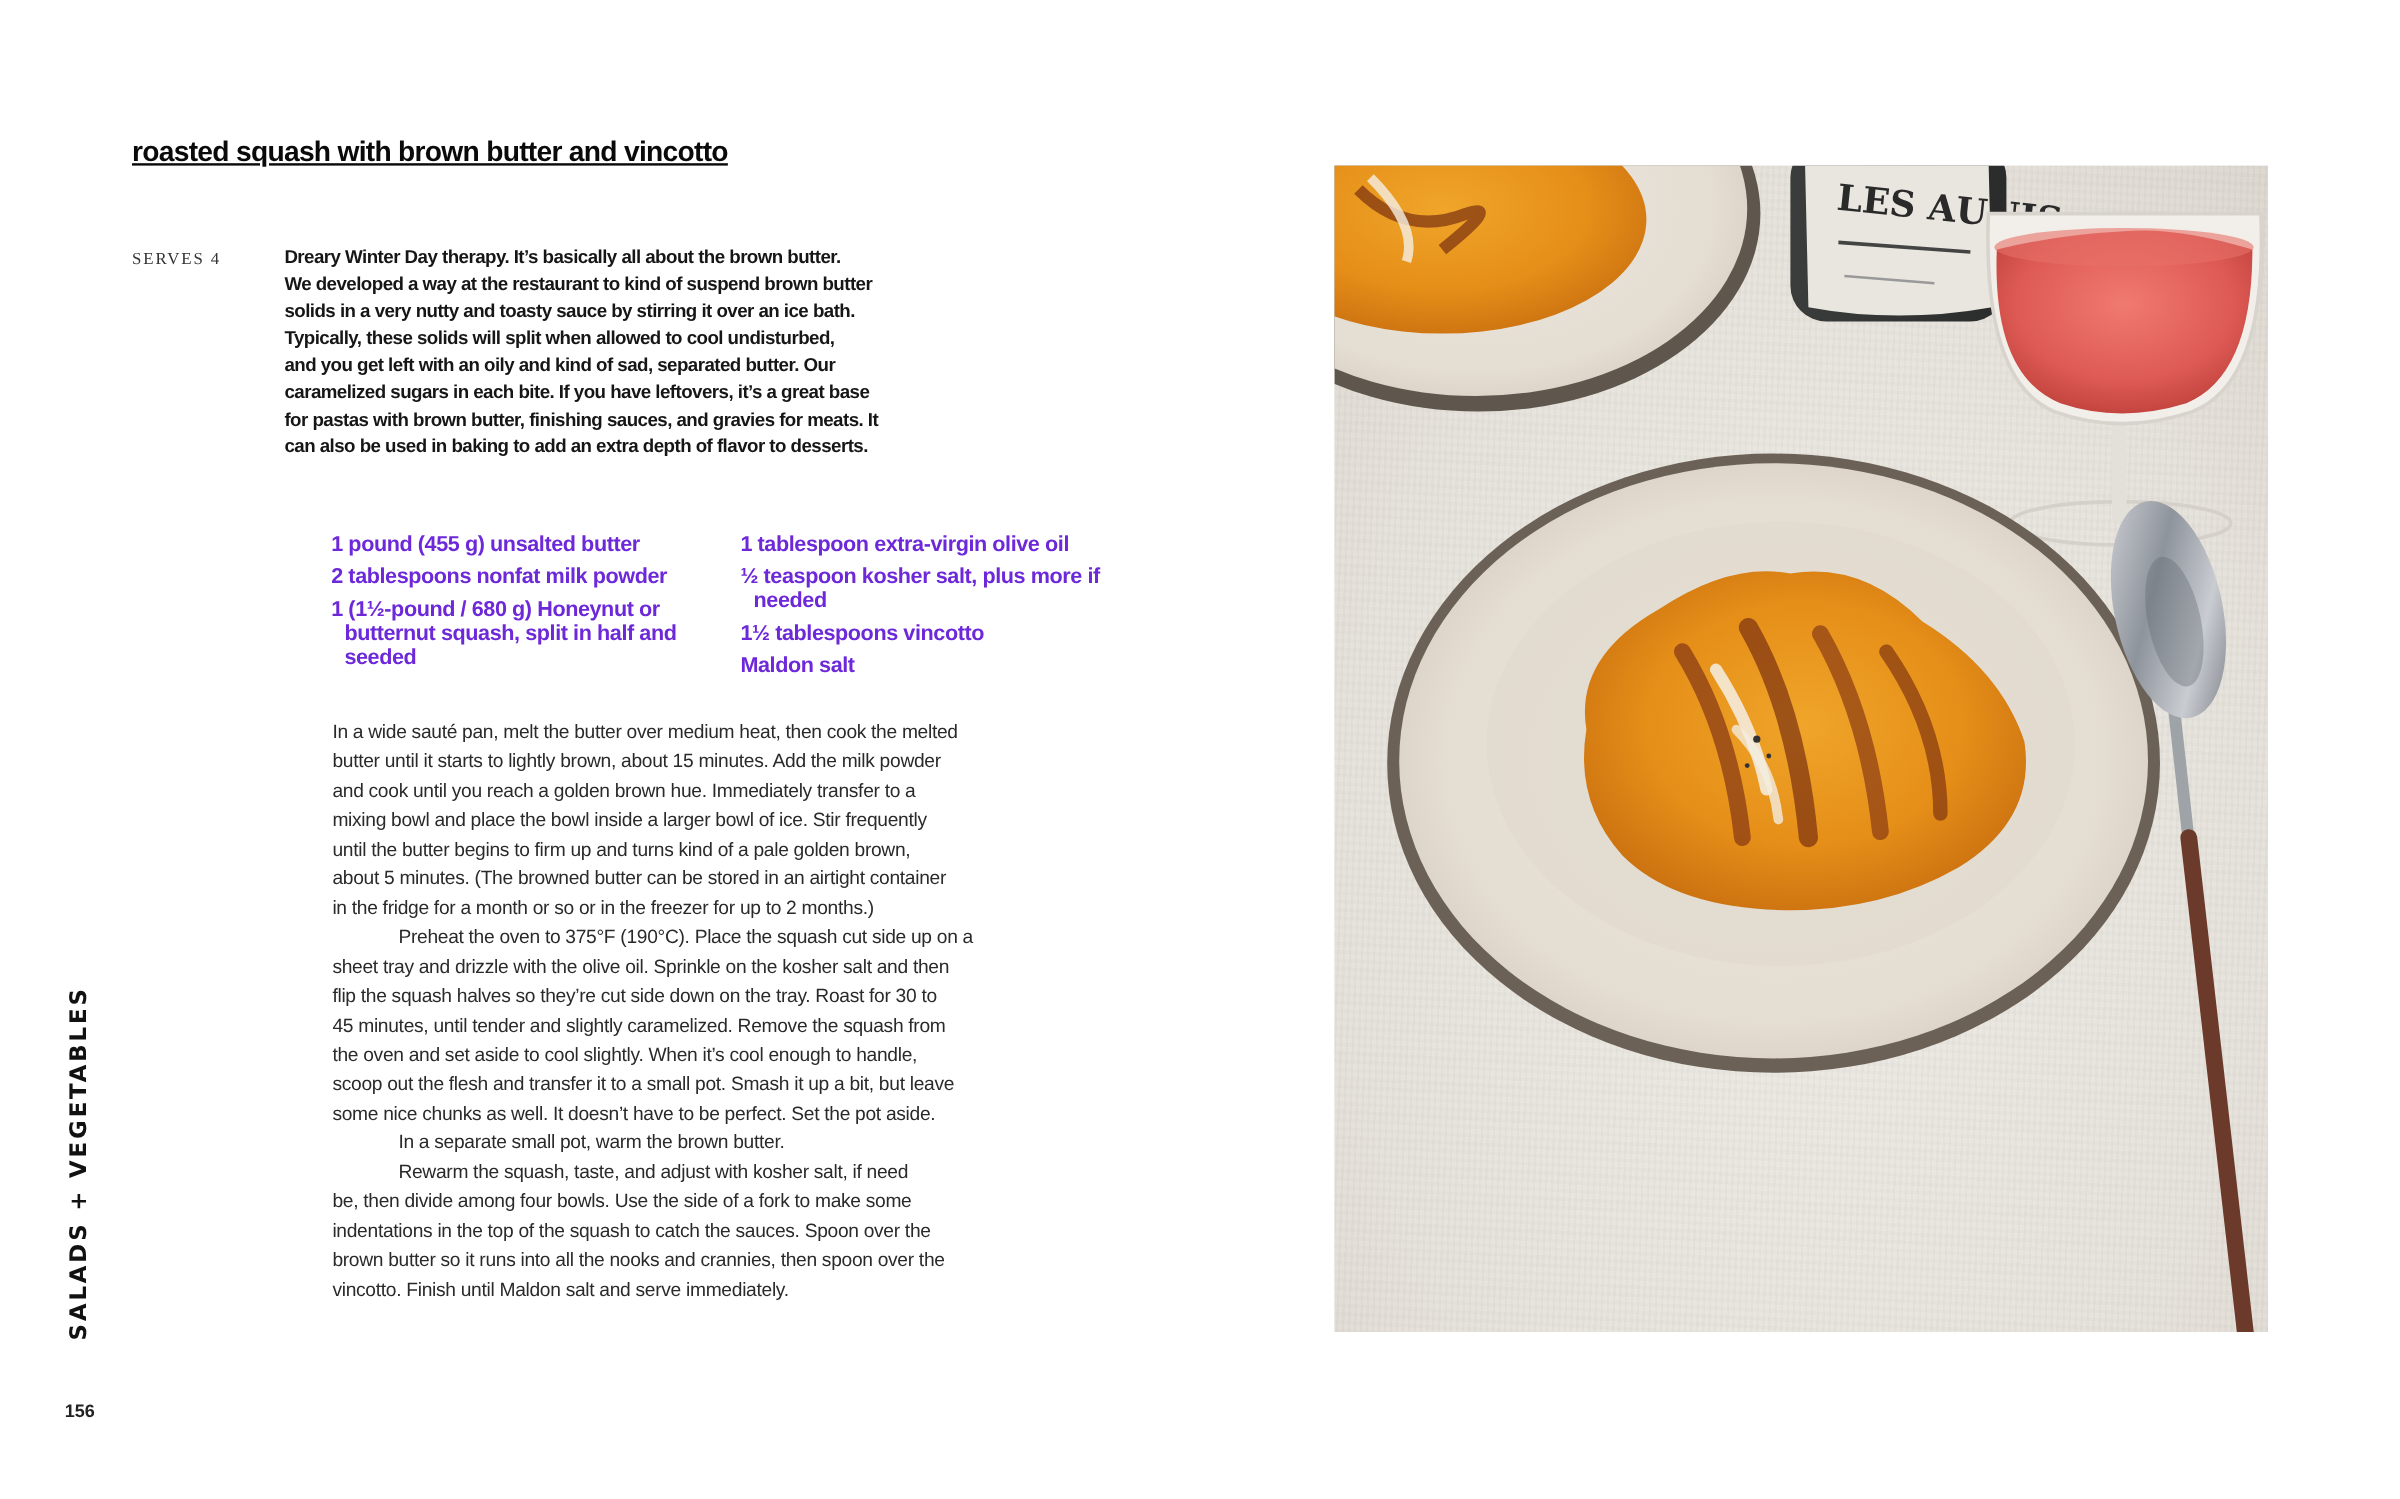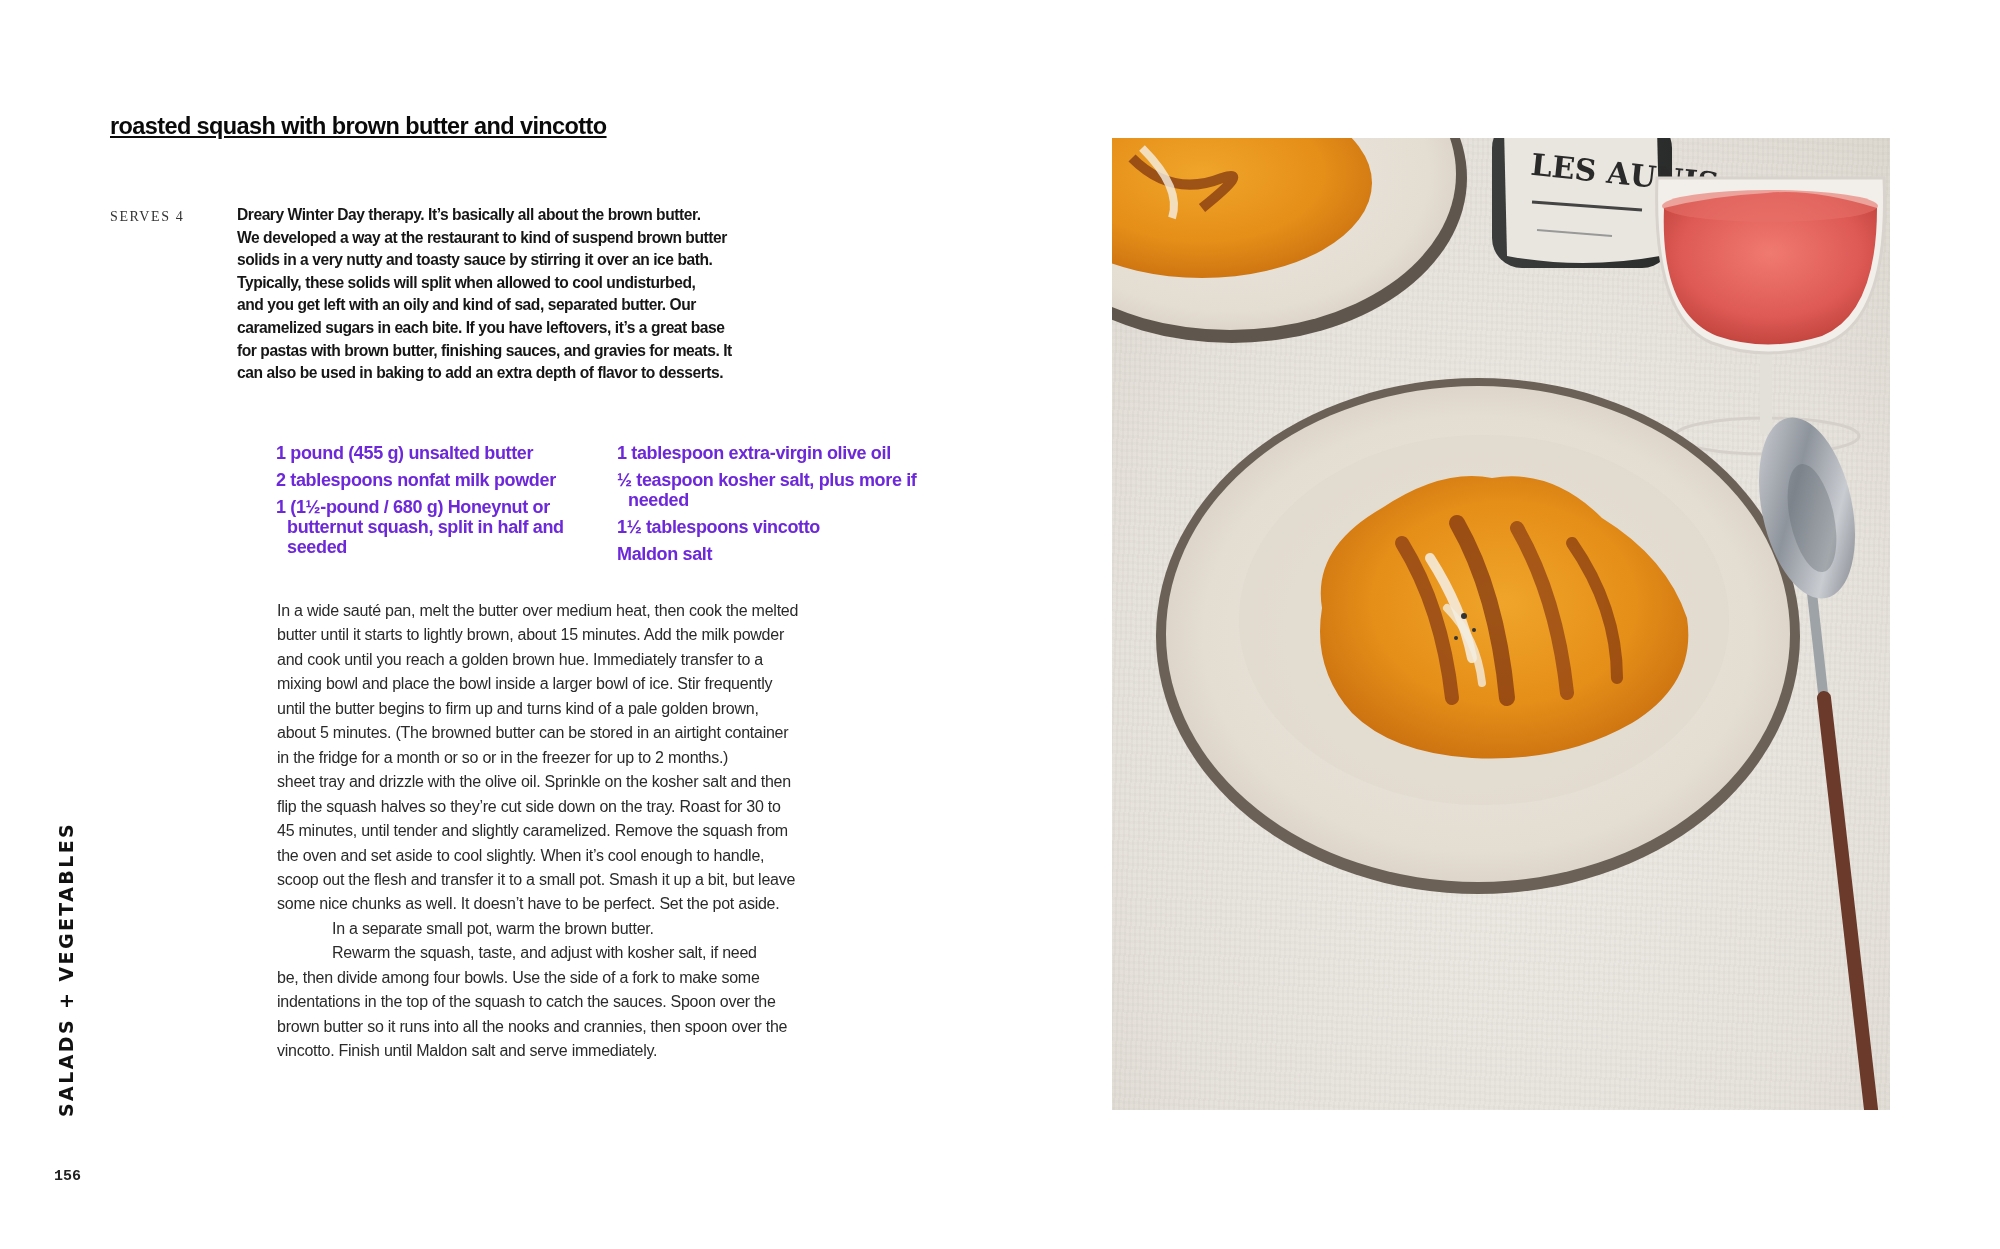--- a/index.html
+++ b/index.html
@@ -47,21 +47,21 @@
 
   .section-label {
     position: absolute; width: 280px; height: 26px;
     transform-origin: 0 0; transform: rotate(-90deg);
     font-family: "DejaVu Sans", sans-serif; font-weight: 700; font-size: 19px;
     letter-spacing: 2.4px; color: #111; white-space: nowrap; line-height: 26px;
   }
   .section-label-left { left: 53px; top: 1117px; }
 
   .page-number {
-    position: absolute; top: 1168px; font-family: Liberation Mono, monospace;
+    position: absolute; top: 1168px; font-family: Liberation Sans, sans-serif;
     font-size: 15px; font-weight: 700; color: #222; text-align: center;
   }
   .page-number-left { left: 54px; }
 
   
   .photo {
     position: absolute; left: 1112px; top: 138px; width: 778px; height: 972px;
     overflow: hidden;
     background:
       repeating-linear-gradient(92deg, rgba(0,0,0,0.018) 0 2px, rgba(255,255,255,0.02) 2px 5px),
@@ -120,20 +120,21 @@
   </div>
 
   <div class="method" id="method">
       <span>In a wide sauté pan, melt the butter over medium heat, then cook the melted</span>
       <span>butter until it starts to lightly brown, about 15 minutes. Add the milk powder</span>
       <span>and cook until you reach a golden brown hue. Immediately transfer to a</span>
       <span>mixing bowl and place the bowl inside a larger bowl of ice. Stir frequently</span>
       <span>until the butter begins to firm up and turns kind of a pale golden brown,</span>
       <span>about 5 minutes. (The browned butter can be stored in an airtight container</span>
       <span>in the fridge for a month or so or in the freezer for up to 2 months.)</span>
+      <span class="indent">Preheat the oven to 375°F (190°C). Place the squash cut side up on a</span>
       <span>sheet tray and drizzle with the olive oil. Sprinkle on the kosher salt and then</span>
       <span>flip the squash halves so they’re cut side down on the tray. Roast for 30 to</span>
       <span>45 minutes, until tender and slightly caramelized. Remove the squash from</span>
       <span>the oven and set aside to cool slightly. When it’s cool enough to handle,</span>
       <span>scoop out the flesh and transfer it to a small pot. Smash it up a bit, but leave</span>
       <span>some nice chunks as well. It doesn’t have to be perfect. Set the pot aside.</span>
       <span class="indent">In a separate small pot, warm the brown butter.</span>
       <span class="indent">Rewarm the squash, taste, and adjust with kosher salt, if need</span>
       <span>be, then divide among four bowls. Use the side of a fork to make some</span>
       <span>indentations in the top of the squash to catch the sauces. Spoon over the</span>

